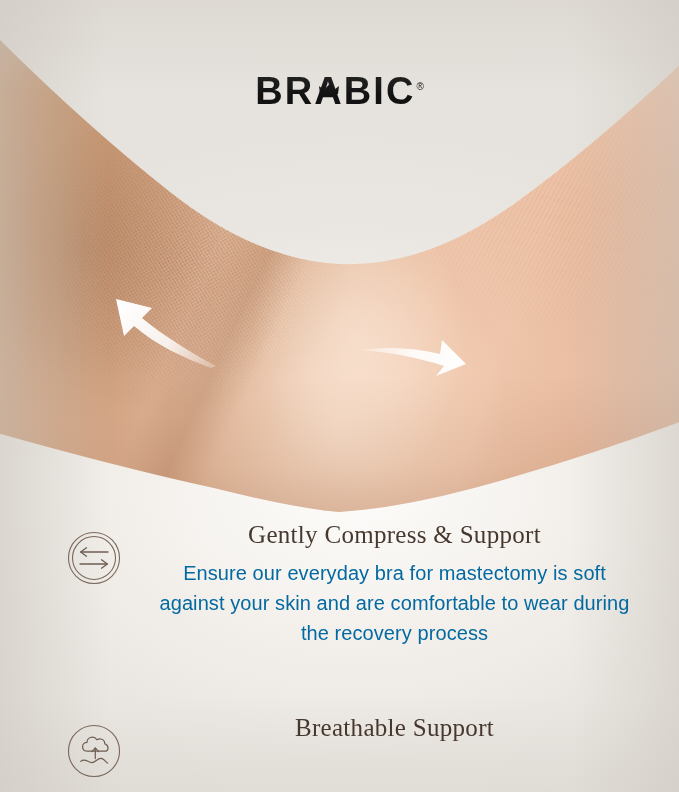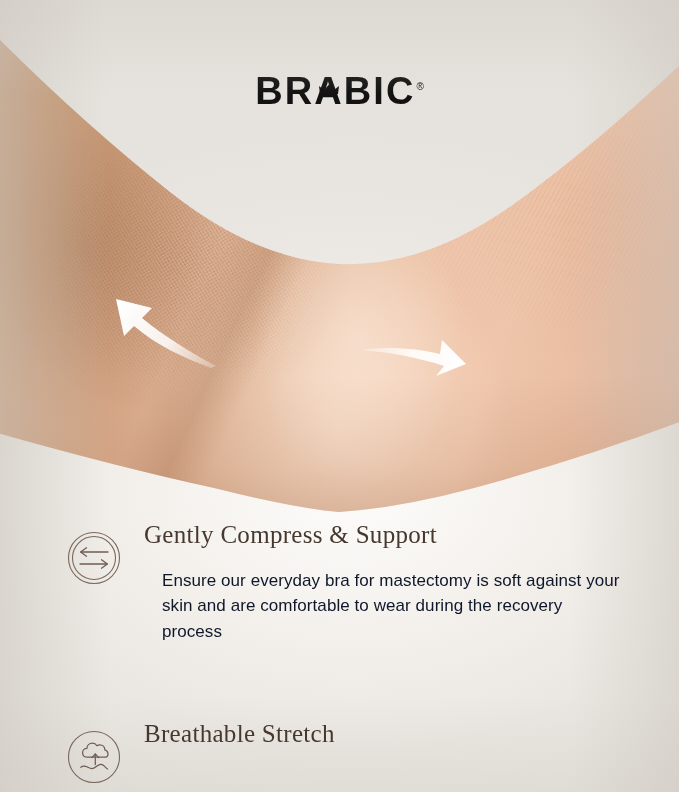--- a/index.html
+++ b/index.html
@@ -160,20 +160,21 @@
 
   
   .arrow-left  { position: absolute; left: 112px; top: 296px; }
   .arrow-right { position: absolute; left: 358px; top: 330px; }
 
   
   .features {
     position: absolute;
     left: 0; top: 520px;
     width: 679px;
+    text-align: center;
   }
   .feature {
     display: flex;
     align-items: flex-start;
     padding: 0 34px 0 66px;
     margin-bottom: 0;
   }
   .feature + .feature { margin-top: 56px; }
 
   .feature-icon {
@@ -189,25 +190,25 @@
     font-family: "Liberation Serif", serif;
     font-size: 25px;
     font-weight: 400;
     color: #47382f;
     letter-spacing: .012em;
     line-height: 1.18;
     margin: 0 0 7px 0;
   }
   .feature-desc {
     font-family: "Liberation Sans", sans-serif;
-    font-size: 17px;
+    font-size: 20px;
     font-weight: 400;
-    color: #0f172a;
+    color: #0369a1;
     line-height: 1.52;
-    margin: 18px;
+    margin: 8px;
     letter-spacing: .004em;
   }
 </style>
 </head>
 <body>
 
 <div id="page">
 
   <div class="bg-base"></div>
 
@@ -286,18 +287,18 @@
                    C21.0 16.4 23.4 14.2 26.4 14.2 C28.3 14.2 30.0 15.2 30.9 16.7
                    C31.7 16.1 32.7 15.8 33.8 15.8 C36.6 15.8 38.8 18.0 38.8 20.8
                    C40.7 21.4 42.0 23.1 42.0 25.2 C42.0 27.0 40.6 28.2 38.4 28.2 Z" stroke="#6f5d51" stroke-width="1.25" stroke-linejoin="round" fill="none"></path>
           <path d="M29.3 35.6 L29.3 25.2" stroke="#6f5d51" stroke-width="1.25" stroke-linecap="round"></path>
           <path d="M25.9 28.6 L29.3 24.9 L32.7 28.6" stroke="#6f5d51" stroke-width="1.25" stroke-linecap="round" stroke-linejoin="round" fill="none"></path>
           <path d="M14.8 38.4 C18.6 34.6 22.2 39.6 25.9 39.6 C29.6 39.6 32.2 33.8 36.2 35.6
                    C38.6 36.7 39.8 39.1 41.6 40.0" stroke="#6f5d51" stroke-width="1.25" stroke-linecap="round" fill="none"></path>
         </svg>
       </div>
       <div class="feature-text">
-        <h3 class="feature-title">Breathable Stretch</h3>
+        <h3 class="feature-title">Breathable Support</h3>
       </div>
     </div>
 
   </div>
 </div>
 
 </body></html>

